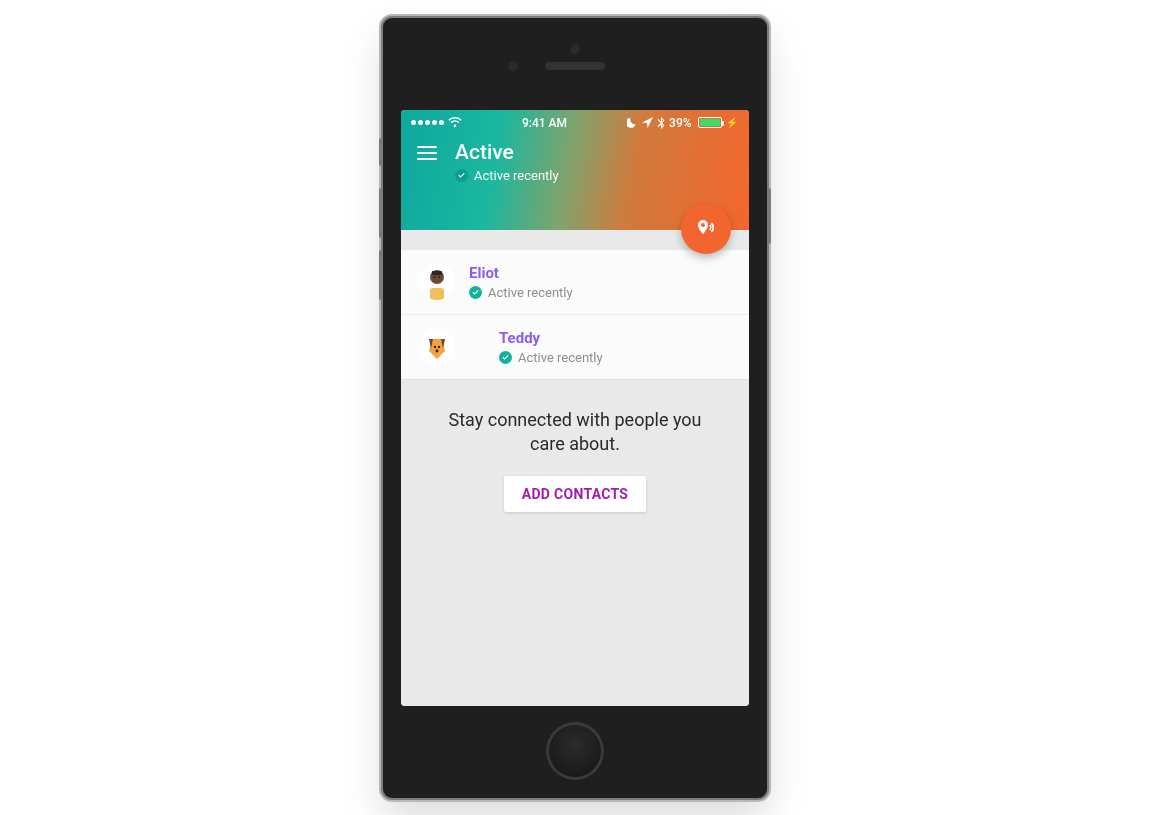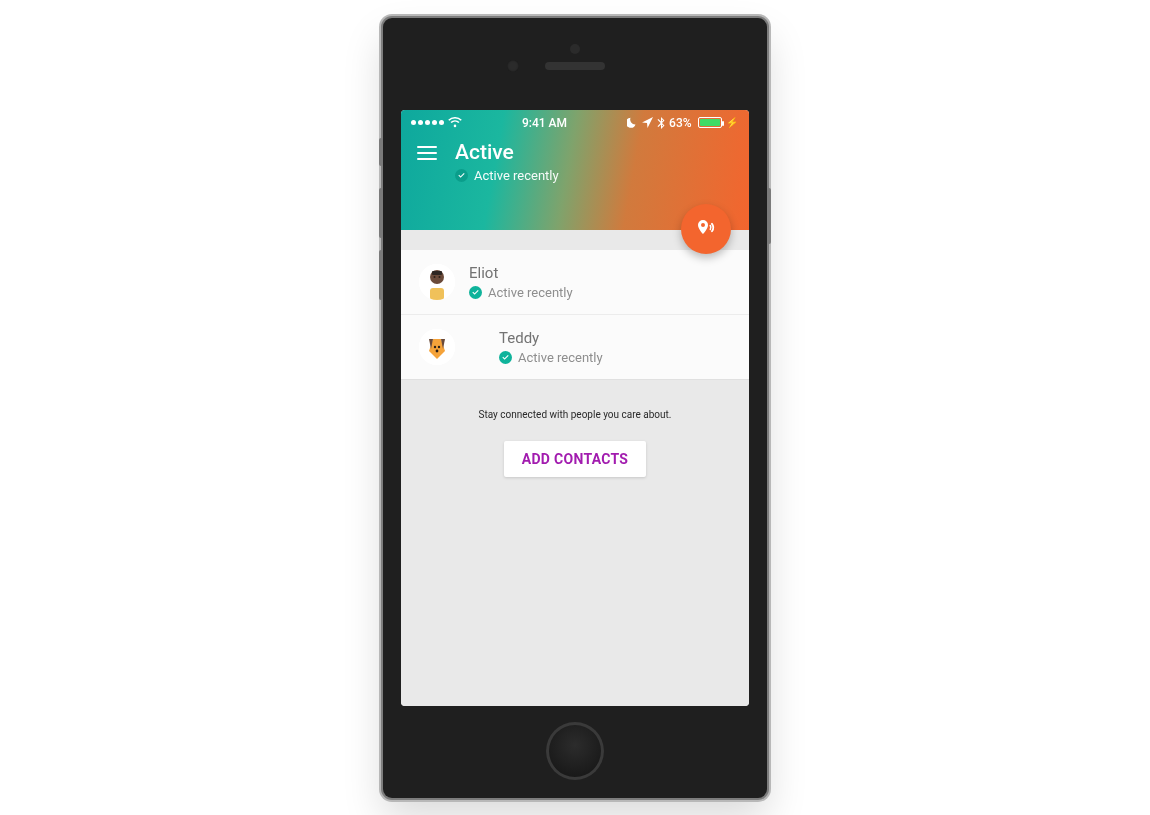--- a/index.html
+++ b/index.html
@@ -181,30 +181,30 @@
     border-bottom: 1px solid #ececec;
   }
   .list-item:last-child { border-bottom: 1px solid #e0e0e0; gap: 44px; }
   .avatar {
     width: 36px; height: 36px; border-radius: 50%;
     display:flex; align-items:center; justify-content:center;
     flex-shrink: 0;
     overflow: hidden;
   }
   .item-text { display:flex; flex-direction:column; gap:3px; }
-  .item-name { font-size: 15px; font-weight: 400; color:#737373; }
+  .item-name { font-size: 15px; font-weight: 700; color:#8b5cf6; }
   .item-status { display:flex; align-items:center; gap:6px; font-size:13px; color:#8e8e8e; }
 
   
   .promo {
     text-align: center;
     padding: 28px 34px;
   }
   .promo-text {
-    font-size: 10px; color:#2a2a2a; line-height:1.35;
+    font-size: 18px; color:#2a2a2a; line-height:1.35;
     margin-bottom: 20px;
   }
   .add-btn {
     display:inline-block;
     background:#fff;
     padding: 10px 18px;
     font-size: 14px;
     font-weight: 700;
     color: #a21caf;
     letter-spacing: 0.3px;
@@ -256,21 +256,21 @@
           <span class="nav-icon-s">
             <svg width="11" height="11" viewBox="0 0 11 11">
                 <path fill="#fff" d="M0 5.5L11 0 5.5 11 5 6z"></path>
               </svg>
           </span>
           <span class="bt-icon">
             <svg width="8" height="12" viewBox="0 0 8 12">
                 <path fill="#fff" d="M4 0v4.6L1.3 2 .5 2.8 3.7 6 .5 9.2l.8.8L4 7.4V12l3.5-3.5L5 6l2.5-2.5L4 0zm1 2.4L6.1 3.5 5 4.6V2.4zm0 7.2V7.4L6.1 8.5 5 9.6z"></path>
               </svg>
           </span>
-          <span>63%</span>
+          <span>39%</span>
           <span class="battery">
               <span class="fill"></span>
             </span>
           <span class="charge-glyph">⚡</span>
         </div>
       </div>
 
       <div class="title-row">
         <div class="hamburger">
           <span></span>

